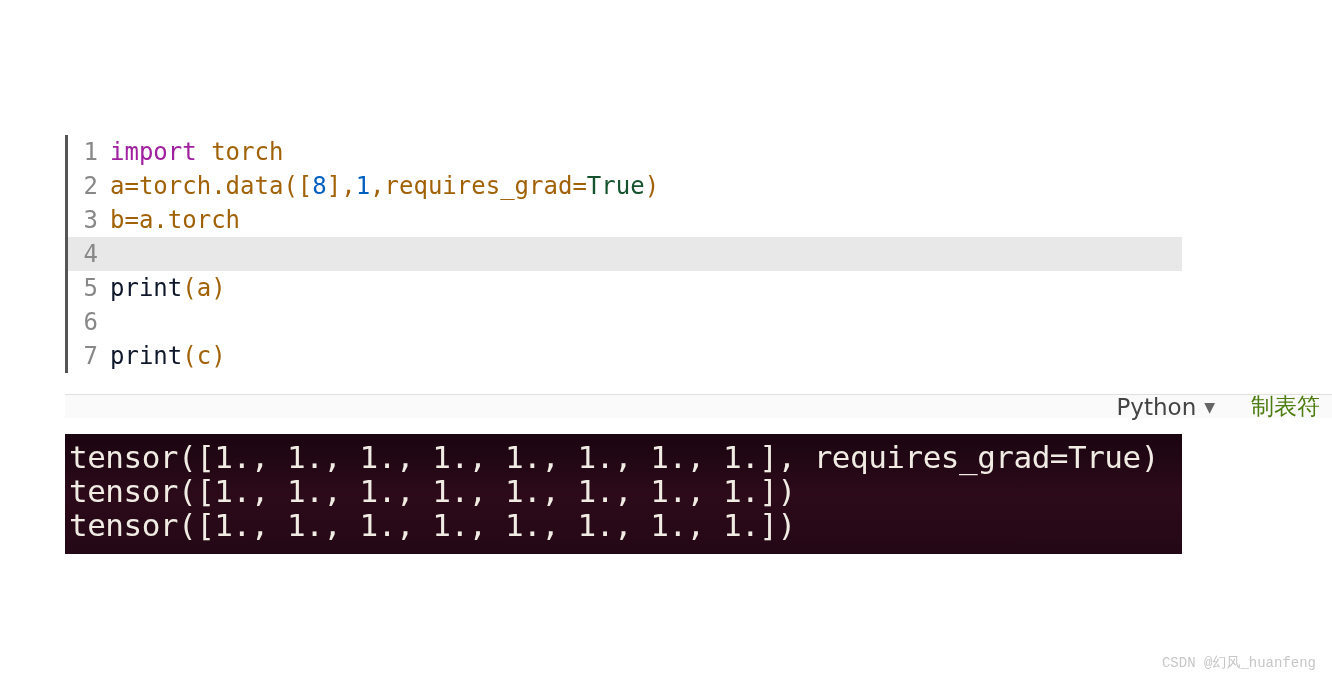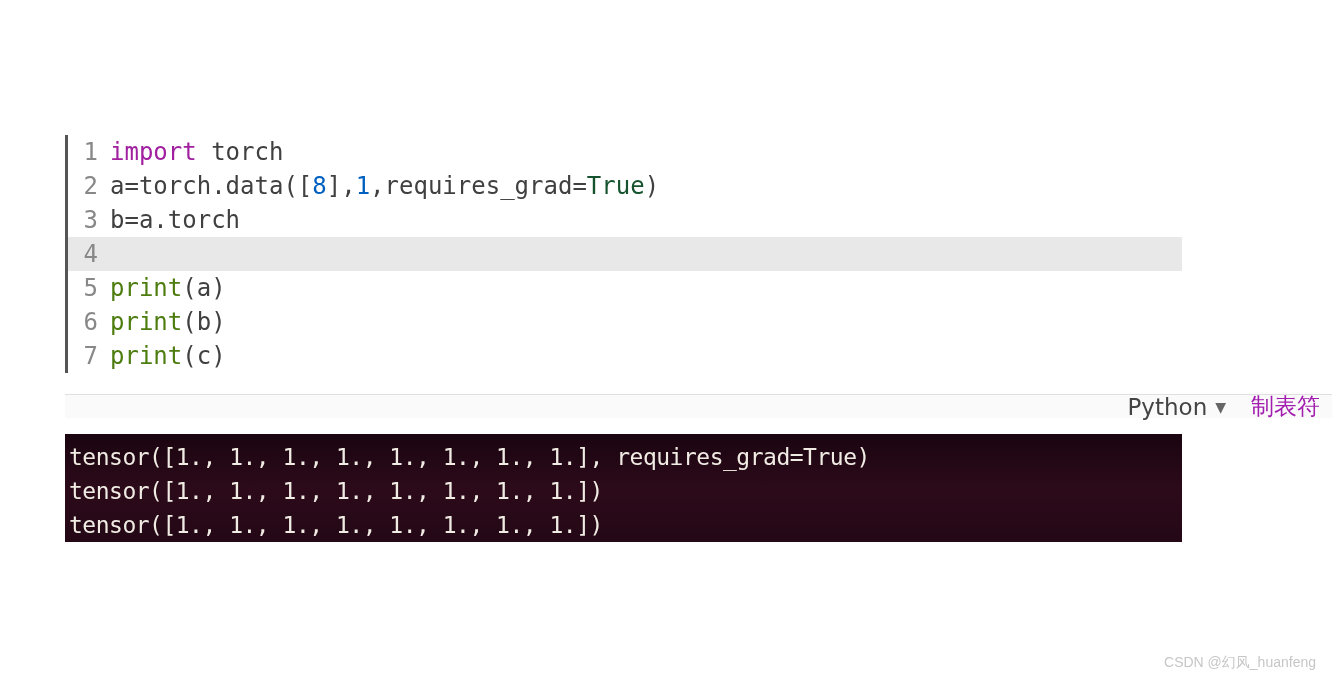--- a/index.html
+++ b/index.html
@@ -45,25 +45,25 @@
       text-align: right;
       color: #888;
       padding-right: 12px;
       user-select: none;
       font-weight: 400;
     }
     .line-content {
       white-space: pre;
     }
     .kw-import { color: #a020a0; }
-    .kw-builtin { color: #4d7c0f; font-weight: 500; }
+    .kw-builtin { color: #0f172a; font-weight: 500; }
     .num { color: #0060c0; }
     .kw-true { color: #14532d; }
     .paren-match { background: #d0d0d0; border-radius: 2px; }
-    .plain { color: #404040; }
+    .plain { color: #a16207; }
     .cursor {
       display: inline-block;
       width: 1.5px;
       height: 26px;
       background: #222;
       vertical-align: middle;
       margin-left: -1px;
     }
     .status-bar {
       position: absolute;
@@ -71,59 +71,59 @@
       left: 65px;
       right: 0;
       height: 24px;
       display: flex;
       justify-content: flex-end;
       align-items: center;
       font-family: 'DejaVu Sans', sans-serif;
       font-size: 23px;
       color: #444;
       padding-right: 12px;
-      gap: 25px;
+      gap: 36px;
       background: #fafafa;
       border-top: 1px solid #e0e0e0;
     }
     .lang-selector {
       display: flex;
       align-items: center;
       gap: 8px;
       cursor: pointer;
     }
     .dropdown-arrow {
       font-size: 14px;
       color: #666;
     }
     .tab-label {
-      color: #a21caf;
+      color: #4d7c0f;
     }
     .terminal {
       position: absolute;
       top: 434px;
       left: 65px;
       right: 150px;
       background: #2a0818;
       background: linear-gradient(180deg, #1a0510 0%, #2c0a1a 50%, #240816 100%);
-      padding: 6px 4px 0 4px;
+      padding: 6px 4px 12px 4px;
       font-family: 'DejaVu Sans Mono', 'Consolas', monospace;
-      font-size: 23px;
+      font-size: 31px;
       line-height: 34px;
       color: #f0ece4;
     }
     .terminal-line {
       white-space: pre;
       letter-spacing: -0.5px;
     }
     .watermark {
       position: absolute;
       bottom: 8px;
       right: 16px;
-      font-family: Liberation Sans, sans-serif;
+      font-family: Liberation Mono, monospace;
       font-size: 14px;
       color: rgba(160,160,160,0.6);
     }
   </style>
 </head>
 <body>
 
 <div class="editor-container">
   <div class="gutter-border"></div>
   <div id="code-lines">
@@ -141,21 +141,20 @@
       </div>
       <div class="code-line current">
         <span class="line-number">4</span>
       </div>
       <div class="code-line">
         <span class="line-number">5</span>
         <span class="line-content"><span class="kw-builtin">print</span><span class="plain">(a)</span></span>
       </div>
       <div class="code-line">
         <span class="line-number">6</span>
-        <span class="line-content"><span class="kw-builtin">print</span><span class="plain">(b)</span></span>
       </div>
       <div class="code-line">
         <span class="line-number">7</span>
         <span class="line-content"><span class="kw-builtin">print</span><span class="plain">(c)</span></span>
       </div>
     </div>
 </div>
 
 <div class="status-bar">
   <div class="lang-selector">

